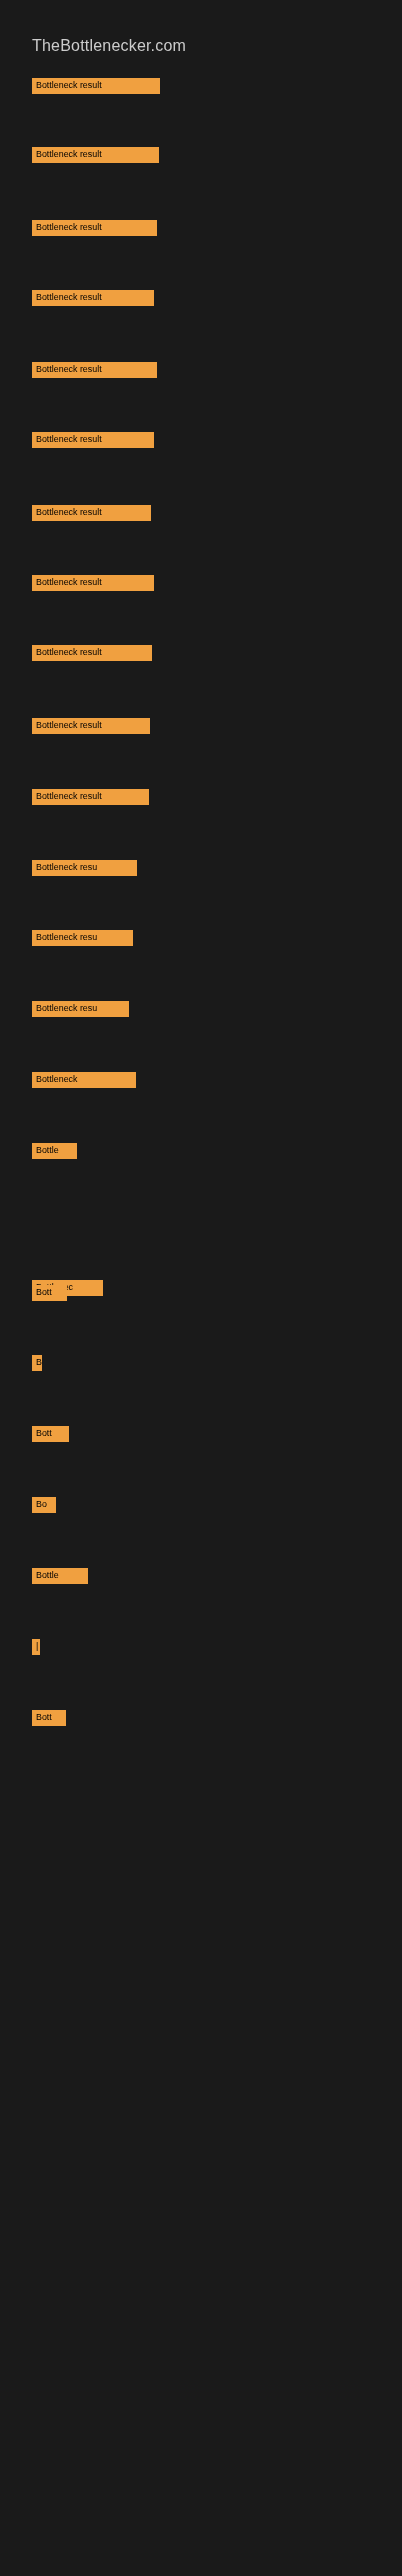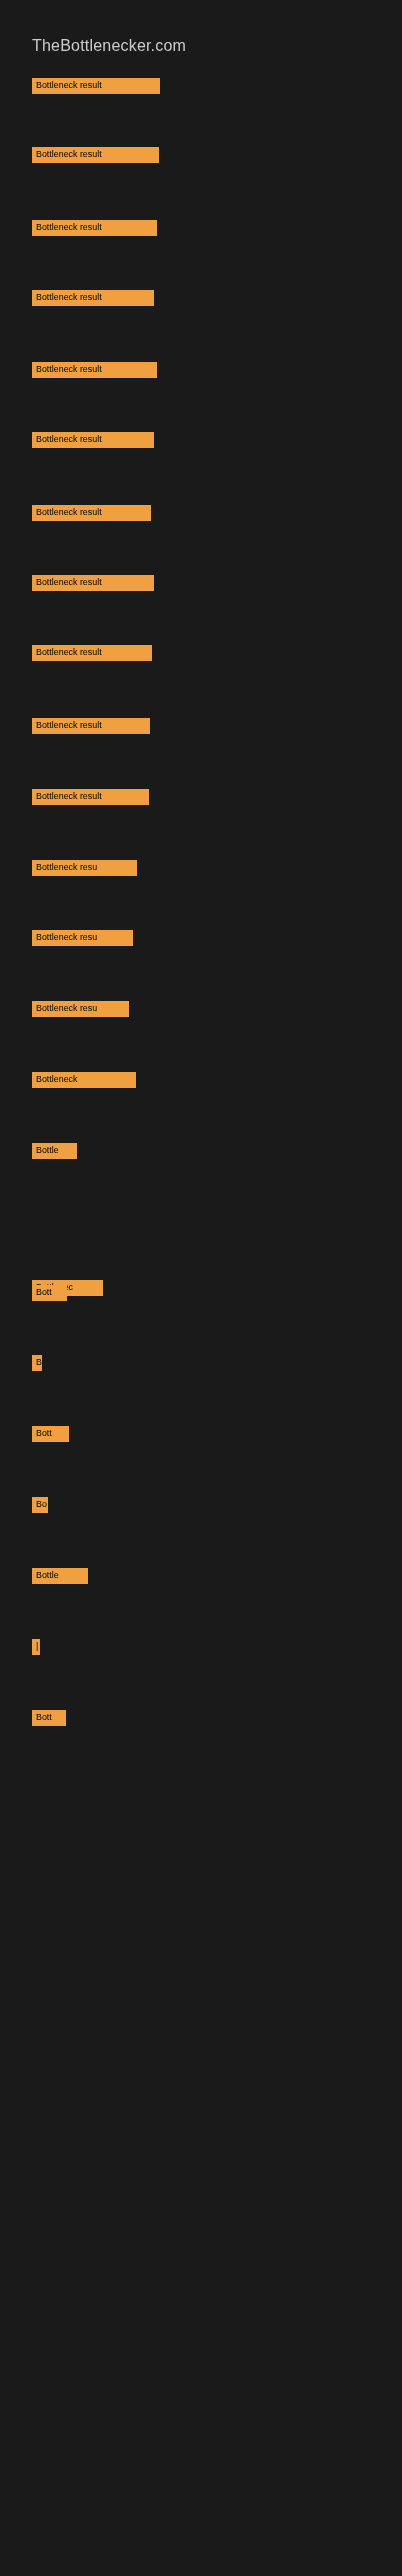--- a/index.html
+++ b/index.html
@@ -104,21 +104,21 @@
     <div class="bar-container" style="top: 1253px; left: 0px;">
       <span class="bar-label" style="width: 35px;">Bott</span>
     </div>
     <div class="bar-container" style="top: 1323px; left: 0px;">
       <span class="bar-label" style="width: 9.7px;">B</span>
     </div>
     <div class="bar-container" style="top: 1394px; left: 0px;">
       <span class="bar-label" style="width: 37px;">Bott</span>
     </div>
     <div class="bar-container" style="top: 1465px; left: 0px;">
-      <span class="bar-label" style="width: 16px;">Bo</span>
+      <span class="bar-label" style="width: 24px;">Bo</span>
     </div>
     <div class="bar-container" style="top: 1536px; left: 0px;">
       <span class="bar-label" style="width: 56px;">Bottle</span>
     </div>
     <div class="bar-container" style="top: 1607px; left: 0px;">
       <span class="bar-label" style="width: 6.4px;">|</span>
     </div>
     <div class="bar-container" style="top: 1678px; left: 0px;">
       <span class="bar-label" style="width: 34px;">Bott</span>
     </div>

